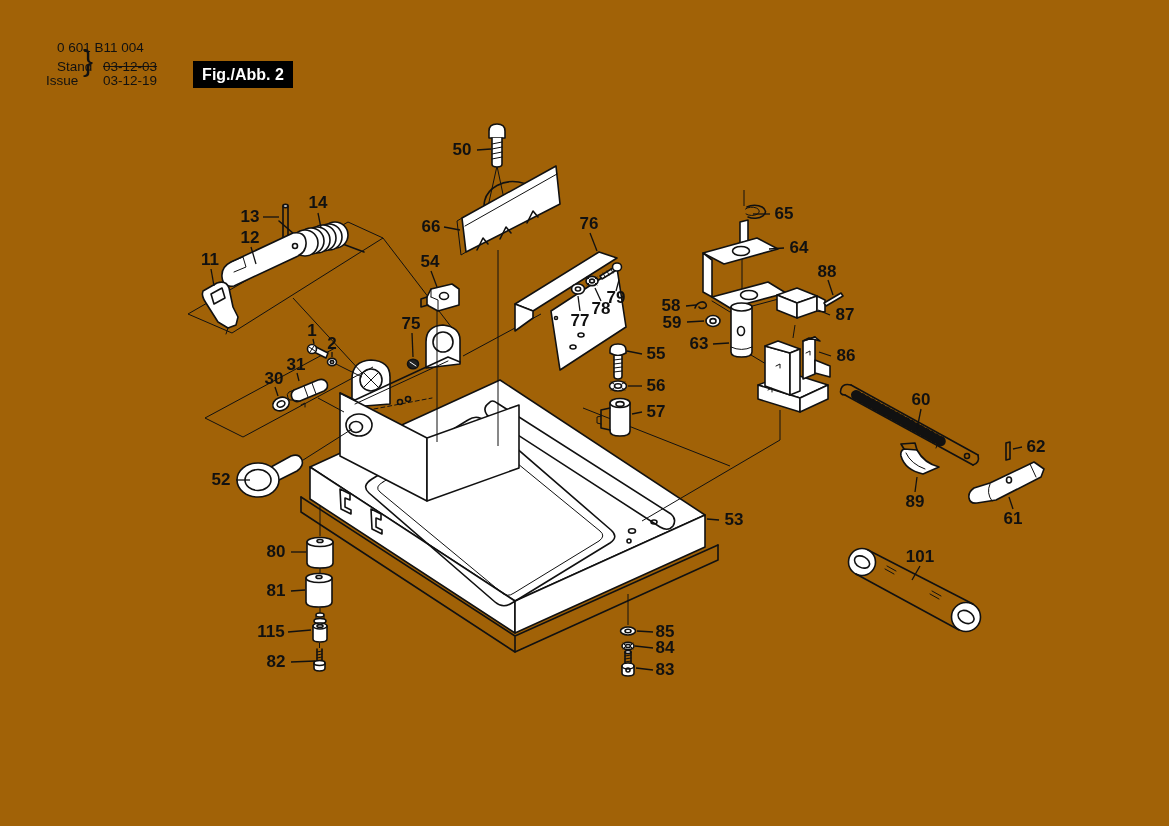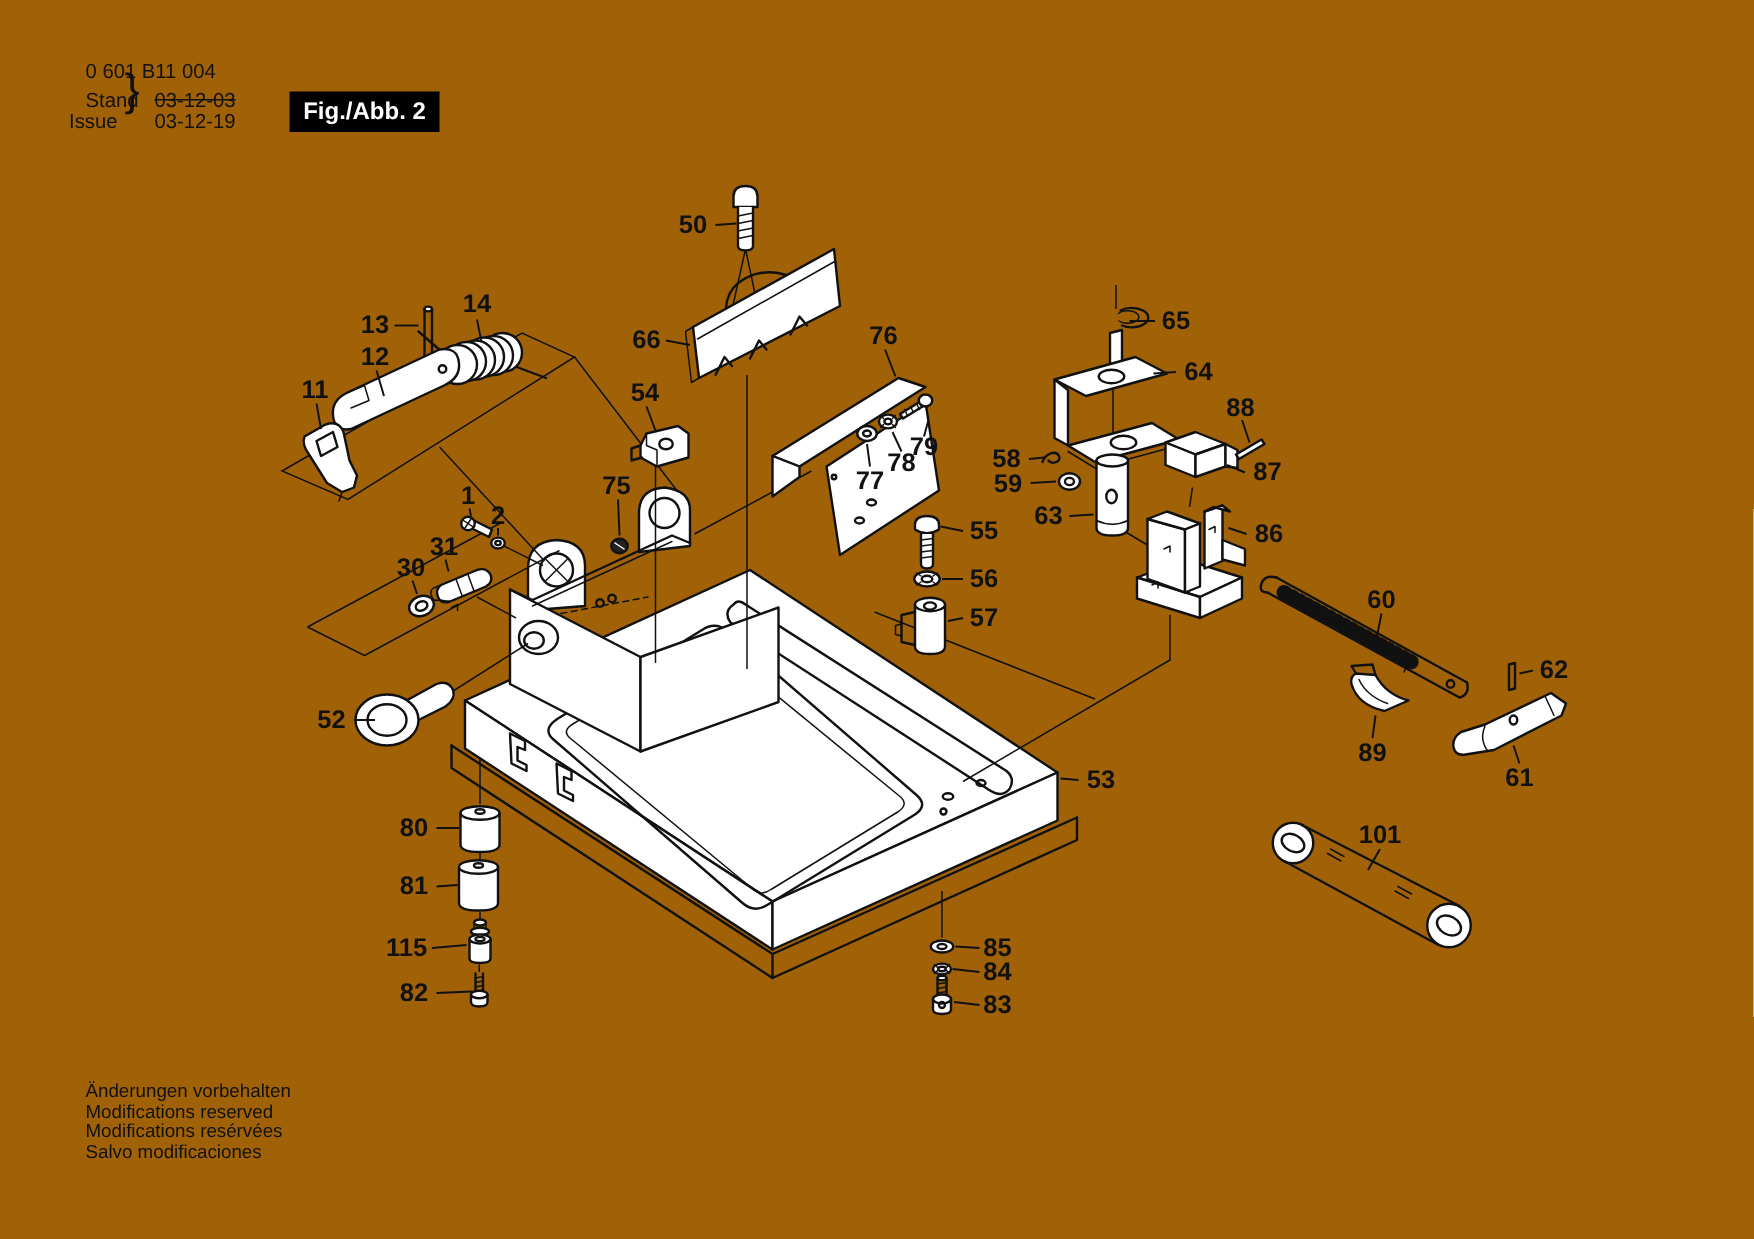--- a/index.html
+++ b/index.html
@@ -32,26 +32,20 @@
   <div class="hdr pn">0 601 B11 004</div>
   <div class="hdr stand">Stand</div>
   <div class="hdr issue">Issue</div>
   <div class="hdr brace">}</div>
   <div class="hdr sdate">03-12-03</div>
   <div class="hdr idate">03-12-19</div>
   <div class="figbox">
     <span>Fig./Abb. 2</span>
   </div>
 
-  <div class="ftr">
-    <div>Änderungen vorbehalten</div>
-    <div>Modifications reserved</div>
-    <div>Modifications resérvées</div>
-    <div>Salvo modificaciones</div>
-  </div>
 
   <svg width="1169" height="826" viewBox="0 0 1169 826">
 
     <g class="p">
       <path d="M310,467 L500,380 L705,515 L515,601 Z"></path>
       <path d="M310,467 L310,499 L515,633 L515,601 Z"></path>
       <path d="M515,601 L515,633 L705,547 L705,515 Z"></path>
       <path fill="none" d="M301,497 L301,512 L515,652 L718,560 L718,545"></path>
       <path fill="none" d="M301,497 L515,636 L718,545 M515,636 L515,652"></path>
       <path fill="none" d="M372,479 L468,420 Q477,414 485,421 L611,530 Q619,537 610,543 L512,603 Q503,609 495,602 L369,493 Q361,486 372,479 Z"></path>

